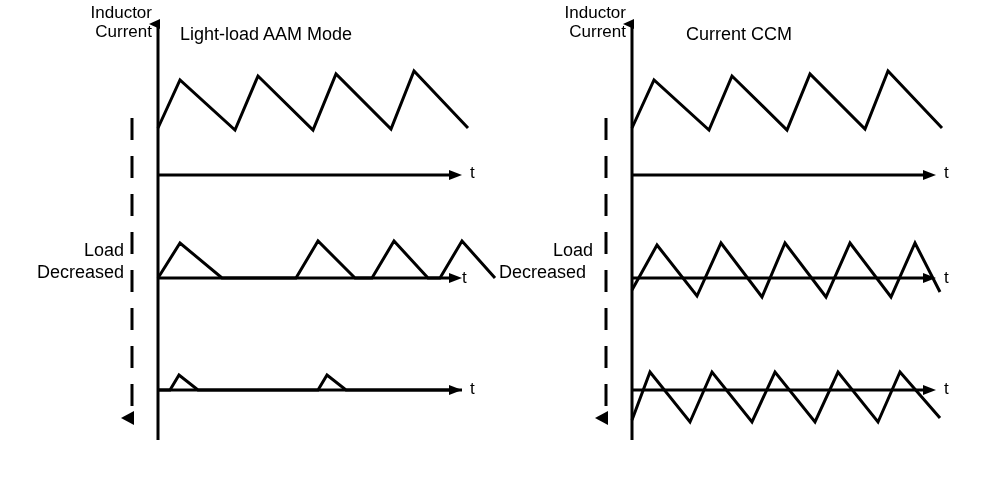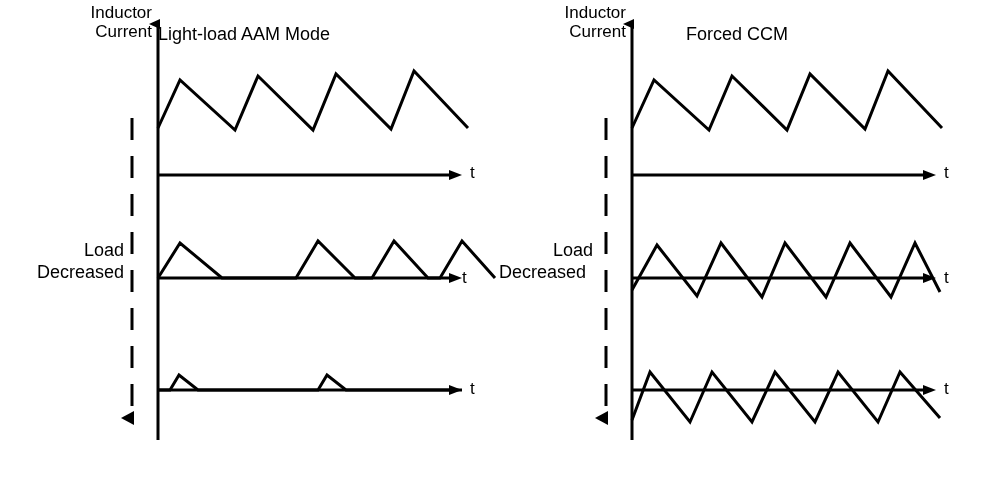--- a/index.html
+++ b/index.html
@@ -62,33 +62,33 @@
 
       <polyline fill="none" stroke="#000" stroke-width="3" stroke-linejoin="miter" points="632,290 657,245 697,296 721,243 762,297 785,243 826,297 850,243 891,297 915,243 940,292"></polyline>
 
       <polyline fill="none" stroke="#000" stroke-width="3" stroke-linejoin="miter" points="632,420 650,372 690,422 712,372 752,422 775,372 815,422 838,372 878,422 900,372 940,418"></polyline>
     </g>
   </svg>
 
   <div class="txt axis-label" style="left:46px;top:3px;width:106px;">Inductor</div>
   <div class="txt axis-label" style="left:46px;top:22px;width:106px;">Current</div>
 
-  <div class="txt title" style="left:158px;top:24px;">Light-load AAM Mode</div>
+  <div class="txt title" style="left:180px;top:24px;">Light-load AAM Mode</div>
 
   <div class="txt loadlabel" style="left:28px;top:240px;width:96px;">Load</div>
   <div class="txt loadlabel" style="left:14px;top:262px;width:110px;">Decreased</div>
 
   <div class="txt tlabel" style="left:470px;top:163px;">t</div>
   <div class="txt tlabel" style="left:462px;top:268px;">t</div>
   <div class="txt tlabel" style="left:470px;top:379px;">t</div>
 
   <div class="txt axis-label" style="left:520px;top:3px;width:106px;">Inductor</div>
   <div class="txt axis-label" style="left:520px;top:22px;width:106px;">Current</div>
 
-  <div class="txt title" style="left:686px;top:24px;">Forced CCM</div>
+  <div class="txt title" style="left:686px;top:24px;">Current CCM</div>
 
   <div class="txt loadlabel" style="left:497px;top:240px;width:96px;">Load</div>
   <div class="txt loadlabel" style="left:476px;top:262px;width:110px;">Decreased</div>
 
   <div class="txt tlabel" style="left:944px;top:163px;">t</div>
   <div class="txt tlabel" style="left:944px;top:268px;">t</div>
   <div class="txt tlabel" style="left:944px;top:379px;">t</div>
 
 </div>
 

